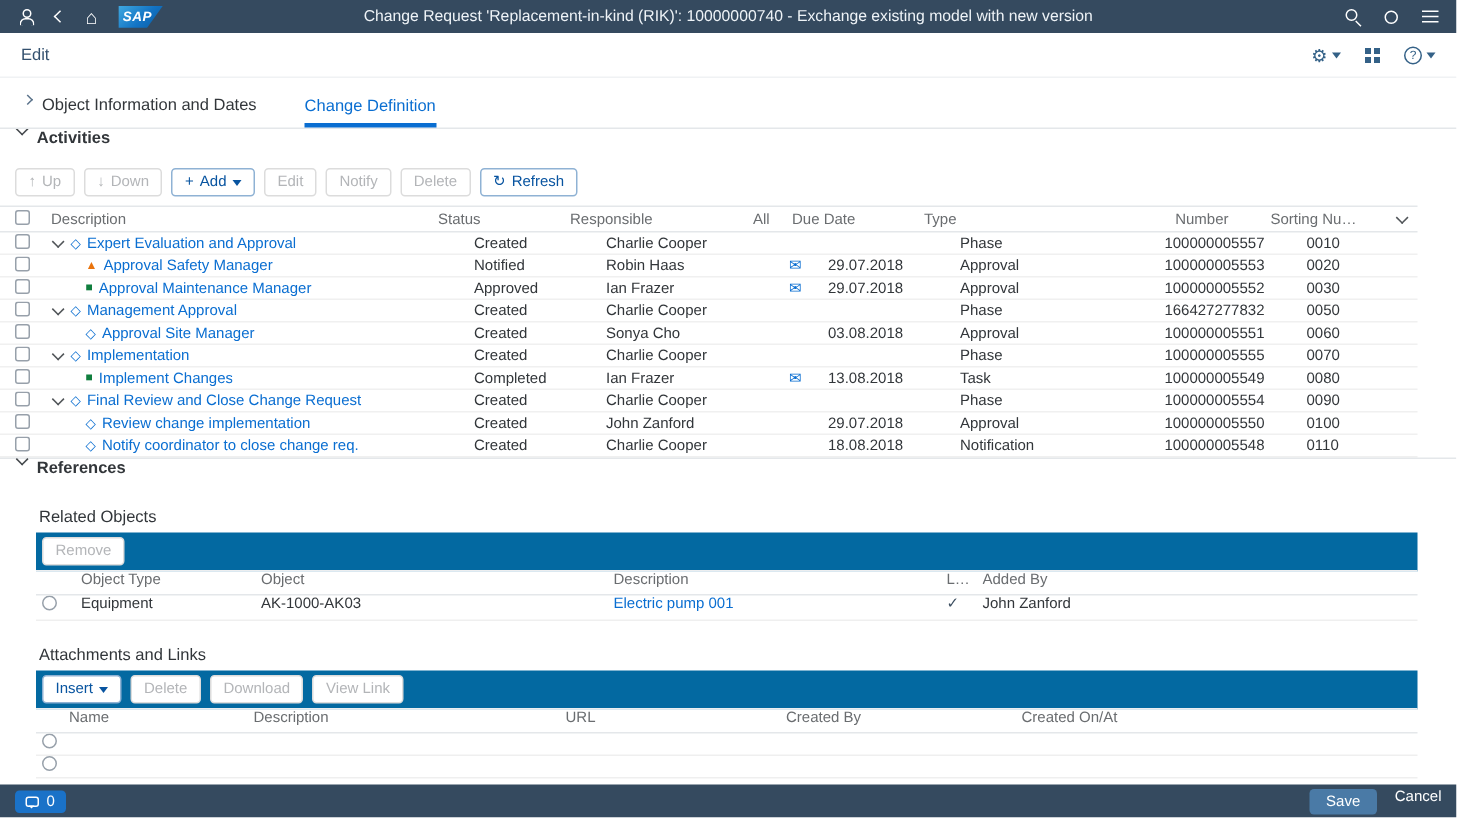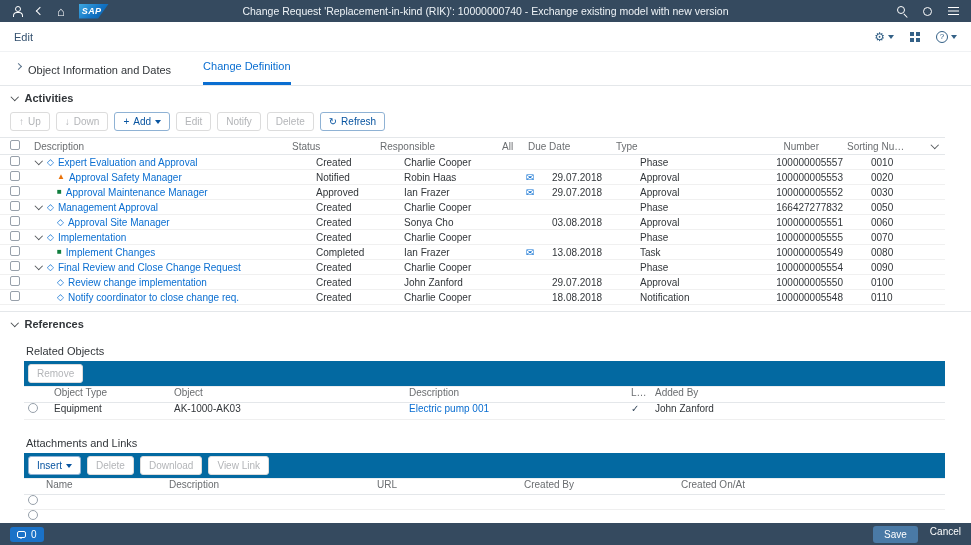--- a/index.html
+++ b/index.html
@@ -33,28 +33,28 @@
   .icon-with-caret{display:inline-flex;align-items:center;gap:3px}
   .caret{width:0;height:0;border-left:3.5px solid transparent;border-right:3.5px solid transparent;border-top:4px solid #346187;display:inline-block}
   .gear-glyph{font-size:12px;line-height:1;color:#346187}
   .grid-icon{width:10px;height:10px;position:relative;display:inline-block}
   .grid-icon::before{content:'';position:absolute;top:0;left:0;width:4px;height:4px;background:#346187;box-shadow:6px 0 0 #346187,0 6px 0 #346187,6px 6px 0 #346187}
   .help-icon{width:12px;height:12px;border:1.2px solid #346187;border-radius:50%;font-size:8px;display:inline-flex;align-items:center;justify-content:center;color:#346187}
 
   
   .anchorbar{height:34px;background:#fff;border-bottom:1px solid #e4e7ea;display:flex;align-items:flex-end;gap:32px;padding:0 16px;flex:none}
   .anchor-item{font-size:11px;color:#32363a;padding-bottom:9px;display:flex;align-items:flex-start;gap:7px;white-space:nowrap}
-  .anchor-item.selected{color:#0a6ed1;border-bottom:3px solid #0a6ed1;padding-bottom:10px}
+  .anchor-item.selected{color:#0a6ed1;border-bottom:3px solid #0a6ed1;padding-bottom:5px}
   .chev-right-icon{width:5px;height:5px;border-top:1.5px solid #5b738b;border-right:1.5px solid #5b738b;transform:rotate(45deg);display:inline-block}
 
   
   .content{flex:1;overflow:hidden;background:#fff}
-  .panel-header{height:24px;display:flex;align-items:center;gap:7px;padding:0 12px;font-size:11px;font-weight:700;color:#32363a}
+  .panel-header{height:24px;display:flex;align-items:flex-start;gap:7px;padding:0 12px;font-size:11px;font-weight:700;color:#32363a}
   .chev-down-icon{width:5.5px;height:5.5px;border-right:1.5px solid #44484c;border-bottom:1.5px solid #44484c;transform:rotate(45deg);margin-top:-3px;display:inline-block}
-  .references-panel{border-top:1px solid #e4e7ea;margin-top:6px}
+  .references-panel{border-top:1px solid #e4e7ea;margin-top:0}
 
   
   .btn{height:19px;border:1px solid #8fb2d4;background:#fff;border-radius:3px;color:#0854a0;font-size:10px;display:inline-flex;align-items:center;gap:4px;padding:0 8px;font-family:inherit;white-space:nowrap}
   .btn .caret{border-top-color:#0854a0}
   .btn.disabled{color:#b3b5b8;border-color:#dcdcdc}
   .btn-ic{font-size:10px;line-height:1}
   .act-toolbar{display:flex;gap:6px;padding:2px 0 6px 10px}
 
   
   .tbl{margin-right:26px}

